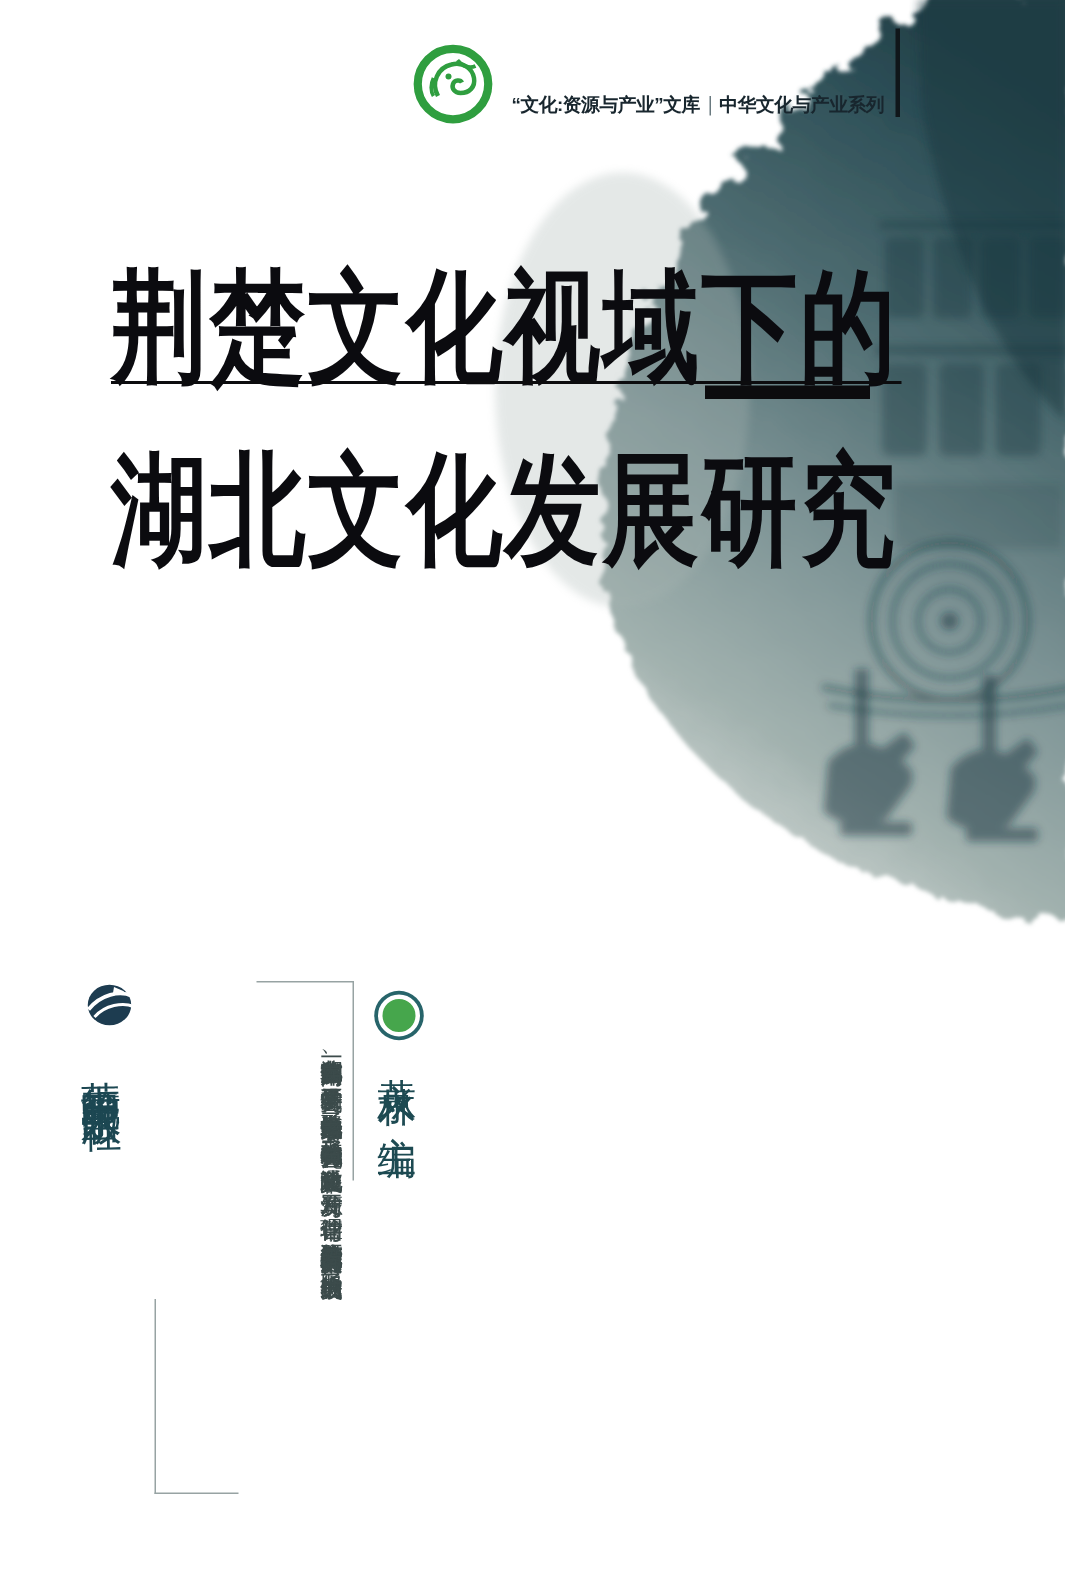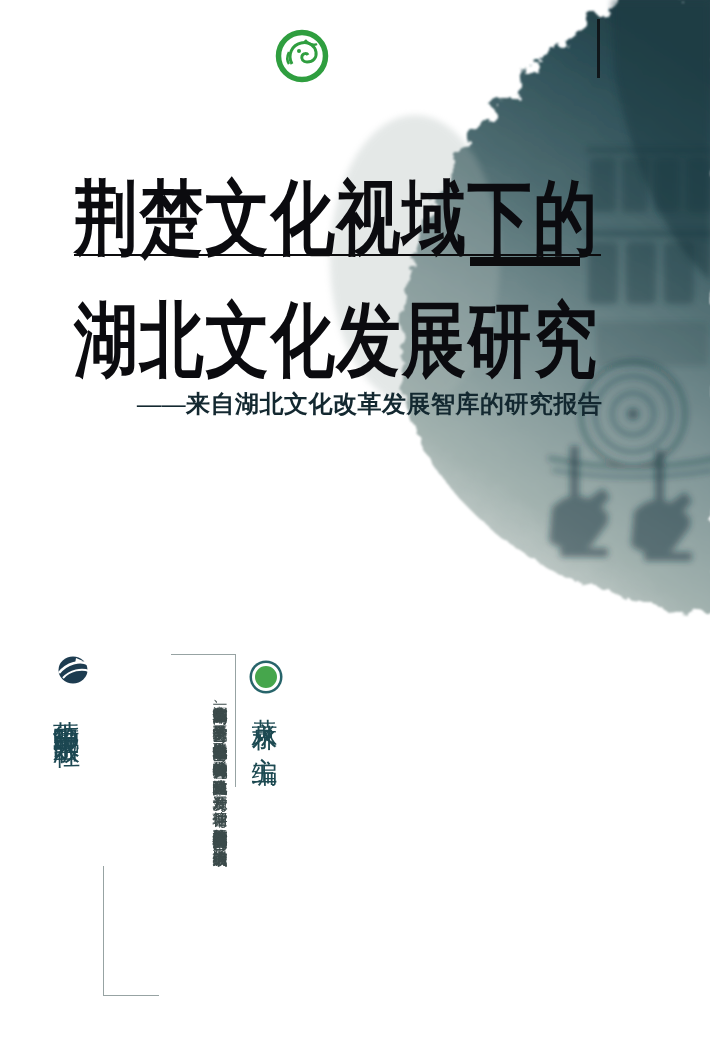--- a/index.html
+++ b/index.html
@@ -122,28 +122,32 @@
   </svg>
 
   <svg class="abs series-logo" viewBox="0 0 56 58">
     <circle cx="28" cy="29" r="23.5" fill="none" stroke="#2f9e3f" stroke-width="5.5"></circle>
     <path d="M18,37 c-5,-9 0,-19 9,-21 c8,-2 14,3 15,9 c1,6 -3,10 -9,10 c-4,0 -6,-3 -5,-6 c1,-3 5,-3 6,-1" fill="none" stroke="#2f9e3f" stroke-width="3"></path>
     <path d="M31,13 c3,4 8,6 12,4 M15,25 c-2,4 -2,9 0,12" fill="none" stroke="#2f9e3f" stroke-width="2.5"></path>
     <circle cx="25" cy="24" r="2" fill="#2f9e3f"></circle>
   </svg>
 
 
+  <div class="abs series-row">
+    <span>“文化:资源与产业”文库</span>
+    <span class="v-divider"></span>
+    <span>中华文化与产业系列</span>
+  </div>
 
   <div class="abs corner-bar"></div>
 
   <div class="abs title-line title-1">荆楚文化视域下的</div>
   <div class="abs title-rule"></div>
   <div class="abs title-bar"></div>
   <div class="abs title-line title-2">湖北文化发展研究</div>
-  <div class="abs subtitle">——来自湖北文化改革发展智库的研究报告</div>
 
   <svg class="abs pub-mark" viewBox="0 0 36 31">
     <ellipse cx="18" cy="15" rx="14.5" ry="13.5" fill="#1d3c50"></ellipse>
     <path d="M4,18 C12,8 25,5 33,9" stroke="#ffffff" stroke-width="2.6" fill="none"></path>
     <path d="M8,23 C15,15 27,13 34,16" stroke="#ffffff" stroke-width="2" fill="none"></path>
     <path d="M21,3 l7,3 -8,3 z" fill="#ffffff"></path>
   </svg>
   <div class="abs pub-name">華中師範大學出版社</div>
 
   <div class="abs bracket br-tr-h"></div>

